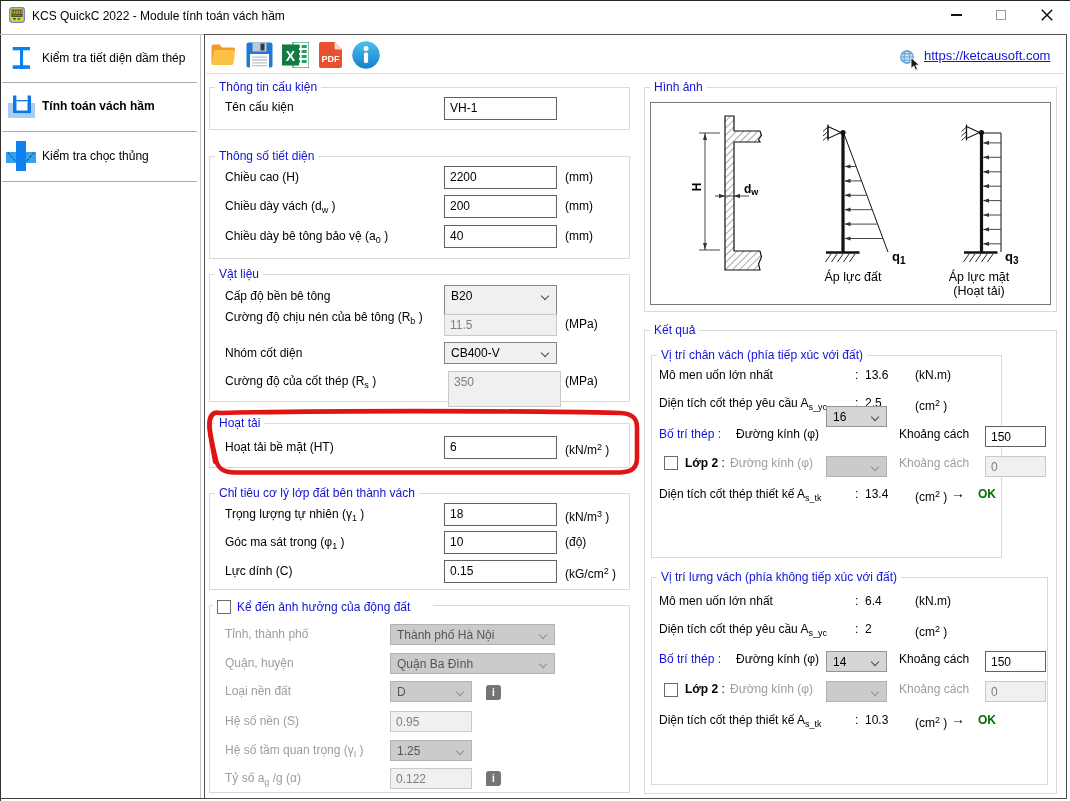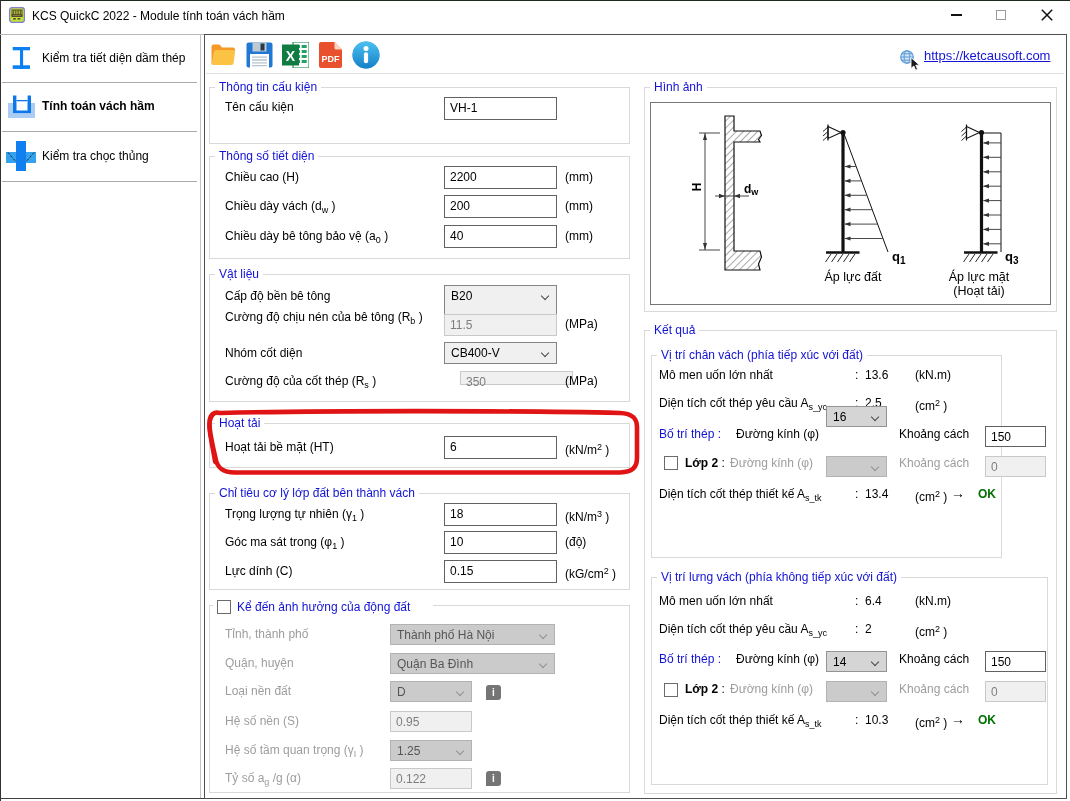--- a/index.html
+++ b/index.html
@@ -114,21 +114,21 @@
 <svg class="a" style="left:900px;top:50px" width="14" height="14" viewBox="0 0 14 14">
 <circle cx="7" cy="7" r="6.3" fill="#cde4f7" stroke="#5494d4" stroke-width="1.1"></circle>
 <ellipse cx="7" cy="7" rx="2.9" ry="6.3" fill="none" stroke="#5494d4" stroke-width="0.9"></ellipse>
 <path d="M0.7 7h12.6M1.6 3.8h10.8M1.6 10.2h10.8" stroke="#5494d4" stroke-width="0.9"></path>
 </svg>
 <svg class="a" style="left:910px;top:57px" width="11" height="15" viewBox="0 0 11 15">
 <path d="M1 0.5v11l2.8-2.5 1.8 4.2 2-0.9-1.8-4.1h3.7z" fill="#1a1a1a" stroke="#fff" stroke-width="0.9"></path>
 </svg>
 <div class="lb" style="left:924px;top:48px;font-size:13px;color:#1414d6;text-decoration:underline">https://ketcausoft.com</div>
 
-<div class="grp" style="left:209px;top:87px;width:421px;height:57px">
+<div class="grp" style="left:209px;top:87px;width:421px;height:43px">
     <span class="gt">Thông tin cấu kiện</span>
   </div>
 <div class="lb" style="left:225px;top:100px">Tên cấu kiện</div>
 <div class="in" style="left:444px;top:97px;width:113px;height:23px">VH-1</div>
 
 <div class="grp" style="left:209px;top:156px;width:421px;height:103px">
     <span class="gt">Thông số tiết diện</span>
   </div>
 <div class="lb" style="left:225px;top:170px">Chiều cao (H)</div>
 <div class="in" style="left:444px;top:166px;width:113px;height:23px">2200</div>
@@ -144,21 +144,21 @@
     <span class="gt">Vật liệu</span>
   </div>
 <div class="lb" style="left:225px;top:289px">Cấp độ bền bê tông</div>
 <div class="cmb" style="left:444px;top:285px;width:113px;height:36px">B20<span class="ch"></span></div>
 <div class="lb" style="left:225px;top:310px">Cường độ chịu nén của bê tông (R<sub>b</sub> )</div>
 <div class="ind" style="left:444px;top:314px;width:113px;height:22px">11.5</div>
 <div class="lb" style="left:565px;top:317px">(MPa)</div>
 <div class="lb" style="left:225px;top:346px">Nhóm cốt diện</div>
 <div class="cmb" style="left:444px;top:342px;width:113px;height:22px">CB400-V<span class="ch"></span></div>
 <div class="lb" style="left:225px;top:374px">Cường độ của cốt thép (R<sub>s</sub> )</div>
-<div class="ind" style="left:460px;top:371px;width:113px;height:14px">350</div>
+<div class="ind" style="left:448px;top:371px;width:113px;height:36px">350</div>
 <div class="lb" style="left:565px;top:374px">(MPa)</div>
 
 <div class="grp" style="left:209px;top:423px;width:421px;height:45px">
     <span class="gt">Hoạt tải</span>
   </div>
 <div class="lb" style="left:225px;top:440px">Hoạt tải bề mặt (HT)</div>
 <div class="in" style="left:444px;top:436px;width:113px;height:23px">6</div>
 <div class="lb" style="left:565px;top:440px">(kN/m<sup>2</sup> )</div>
 
 <div class="grp" style="left:209px;top:493px;width:421px;height:97px">

